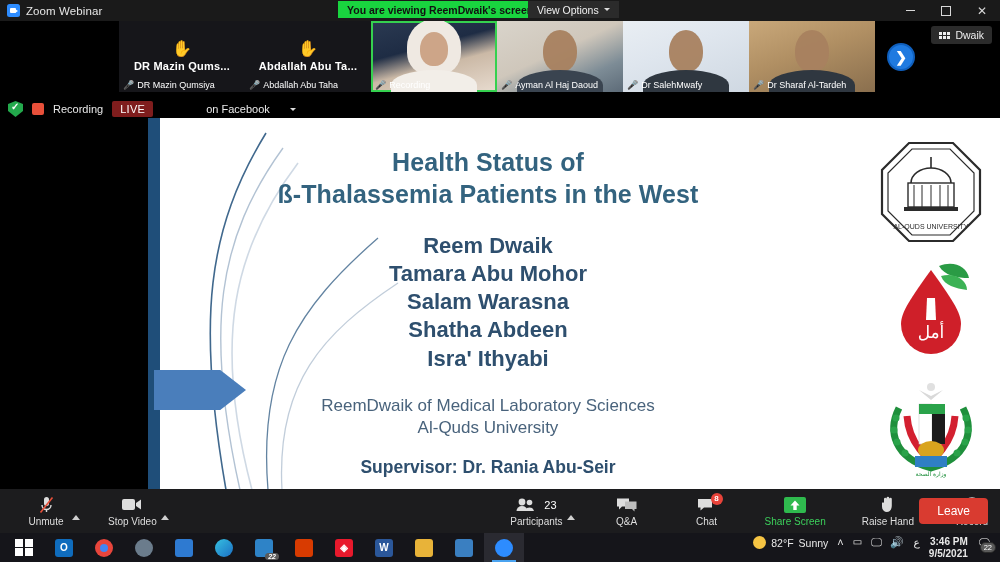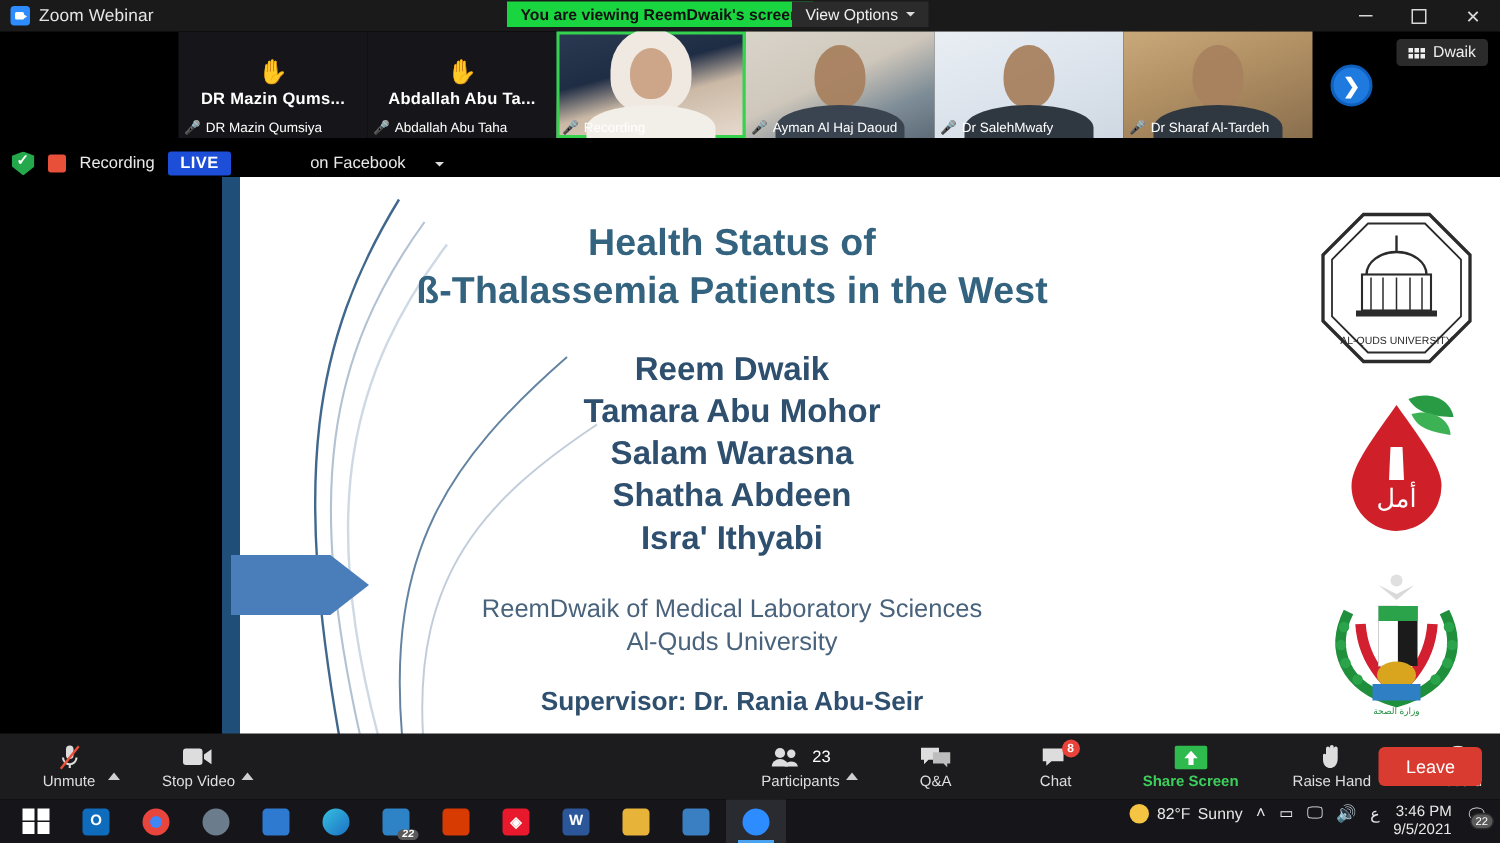--- a/index.html
+++ b/index.html
@@ -122,21 +122,21 @@
     clip-path: polygon(50% 0%,100% 18%,100% 62%,50% 100%,0% 62%,0% 18%);
     position: relative;
   }
   .shield::after {
     content: "✓"; position: absolute; left: 3px; top: 0px;
     color: #fff; font-size: 10px; font-weight: bold;
   }
   .rec-stop { width: 12px; height: 12px; border-radius: 2px; background: #e8503a; }
   .rec-label { color: #e9e9e9; font-size: 11px; }
   .live-badge {
-    background: #1d4ed8; color: #fff; font-size: 11px; font-weight: bold;
+    background: #7f1d1d; color: #fff; font-size: 11px; font-weight: normal;
     padding: 2px 8px; border-radius: 2px; letter-spacing: .3px;
   }
   .live-on { color: #e9e9e9; font-size: 11px; display: flex;
              align-items: center; gap: 20px; padding-left: 44px; }
 
   
   .screenshare {
     position: absolute; left: 148px; top: 118px;
     width: 855px; height: 372px; background: #fff; overflow: hidden;
   }
@@ -171,21 +171,21 @@
   .toolbar {
     position: absolute; left: 0; bottom: 29px; width: 1000px; height: 44px;
     background: #1c1c1e; display: flex; align-items: center;
   }
   .tb-item {
     display: flex; flex-direction: column; align-items: center;
     justify-content: center; gap: 2px; position: relative;
     min-width: 56px; padding: 0 6px; color: #e6e6e6;
   }
   .tb-item .lbl { font-size: 10px; color: #dedede; white-space: nowrap; }
-  .tb-item.green .lbl { color: #3ccf5b; font-weight: bold; }
+  .tb-item.green .lbl { color: #3ccf5b; }
   .tb-ico { height: 18px; display: flex; align-items: center;
             justify-content: center; position: relative; }
   .chev-up { width: 0; height: 0; border-left: 4px solid transparent;
              border-right: 4px solid transparent; border-bottom: 5px solid #cfcfcf;
              align-self: flex-end; margin-bottom: 13px; margin-left: -2px; }
   .badge {
     position: absolute; top: -3px; right: -7px; background: #e8433a; color: #fff;
     font-size: 8px; line-height: 1; min-width: 12px; height: 12px;
     border-radius: 6px; display: flex; align-items: center;
     justify-content: center; padding: 0 3px; font-weight: bold;
@@ -207,21 +207,21 @@
   .tbi.active { background: #2a2a31; }
   .tbi.active::after { content: ""; position: absolute; bottom: 0; left: 8px;
                        width: 24px; height: 2px; background: #4aa3f0; }
   .sq { width: 18px; height: 18px; border-radius: 3px;
         display: flex; align-items: center; justify-content: center;
         font-size: 10px; color: #fff; font-weight: bold; }
   .tray { position: absolute; right: 0; display: flex; align-items: flex-start;
           gap: 9px; padding-right: 8px; color: #e8e8e8; font-size: 10.5px; }
   .weather { display: flex; align-items: center; gap: 5px; }
   .sun { width: 13px; height: 13px; border-radius: 50%; background: #f5c443; }
-  .clock { text-align: right; line-height: 1.15; font-size: 10px; }
+  .clock { text-align: right; line-height: 1.15; font-size: 10px; font-weight: bold; }
   .tray-badge { position: relative; }
   .tray-badge .n {
     position: absolute; bottom: -3px; right: -4px; background: #5a5a5a;
     color: #fff; font-size: 7.5px; border-radius: 7px; padding: 0 3px;
     border: 1px solid #2a2a2a;
   }
 </style>
 </head>
 <body>
 

